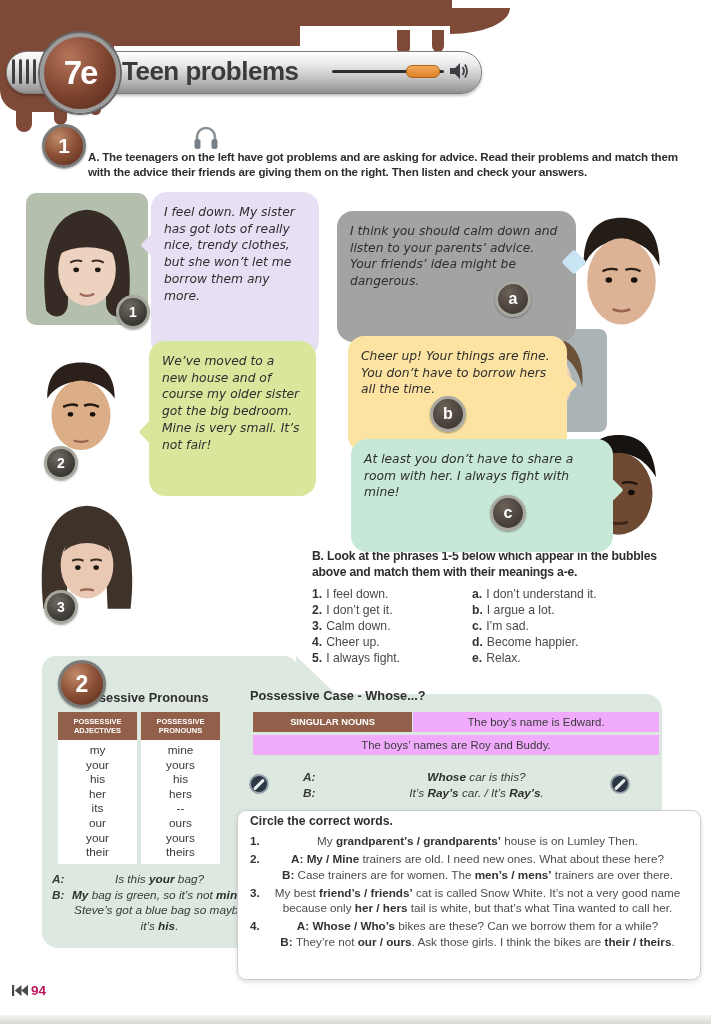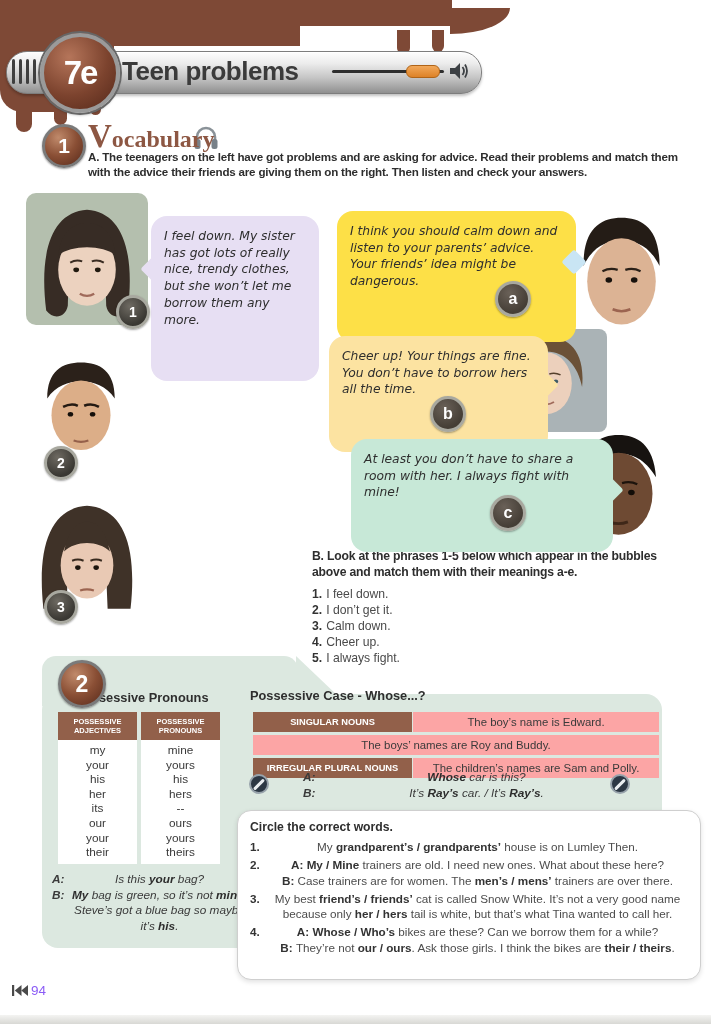--- a/index.html
+++ b/index.html
@@ -50,25 +50,25 @@
 
   .voc-instructions{left:88px;top:150px;width:606px;font-size:11.6px;font-weight:bold;
     color:#2e2e2e;line-height:1.28;letter-spacing:-.2px;}
 
   
   .bubble{border-radius:16px;padding:12px 13px;z-index:3;
     font-family:"DejaVu Sans",sans-serif;font-style:italic;font-size:12.3px;line-height:1.36;color:#2e2e2e;}
   .bubble .tail{position:absolute;width:18px;height:18px;transform:rotate(45deg);border-radius:3px;z-index:-1;}
   .tail-left{left:-7px;}
   .tail-right{right:-7px;}
-  .bubble-1{left:151px;top:192px;width:142px;height:141px;margin-top:24px;}
+  .bubble-1{left:151px;top:192px;width:142px;height:141px;}
   .bubble-2{left:149px;top:341px;width:141px;height:131px;}
   .bubble-3{left:154px;top:487px;width:155px;height:153px;}
   .bubble-a{left:337px;top:211px;width:213px;height:107px;}
-  .bubble-b{left:329px;top:336px;width:193px;height:92px;}
+  .bubble-b{left:348px;top:336px;width:193px;height:92px;}
   .bubble-c{left:351px;top:439px;width:236px;height:89px;}
 
   
   .avatar{z-index:2;}
   .avatar svg{width:100%;height:100%;}
   .av-1{left:26px;top:193px;width:122px;height:132px;background:#b4bfae;border-radius:10px;}
   .av-a{left:558px;top:196px;width:127px;height:163px;}
   .av-2{left:21px;top:352px;width:120px;height:116px;}
   .av-b{left:486px;top:329px;width:121px;height:103px;background:#aab3b6;border-radius:8px;}
   .av-3{left:21px;top:492px;width:132px;height:126px;}
@@ -116,41 +116,41 @@
   .whose-dialogue{left:303px;top:770px;width:330px;}
   .dlg-line{display:flex;}
   .dlg-label{flex:none;width:17px;font-weight:bold;}
   .dlg-body{flex:1;text-align:center;}
   .dlg-body b{color:#2d2d2d;}
 
   .case-table{left:253px;top:712px;width:406px;z-index:2;}
   .case-row{display:flex;margin-bottom:3px;}
   .case-label{width:159px;flex:none;background:#92604a;color:#fff;font-weight:bold;font-size:9.3px;
     text-align:center;height:20px;line-height:20px;margin-right:1px;}
-  .case-example{flex:1;background:#fca5a5;font-size:11.4px;color:#3a3a3a;text-align:center;height:20px;line-height:20px;}
+  .case-example{flex:1;background:#f0abfc;font-size:11.4px;color:#3a3a3a;text-align:center;height:20px;line-height:20px;}
 
   .screw{width:20px;height:20px;border-radius:50%;background:#2c3744;border:2px solid #97a2ab;z-index:2;
     position:absolute;box-sizing:border-box;}
   .screw::after{content:"";position:absolute;left:1px;top:6.5px;width:14px;height:3px;background:#e9edf0;
     border-radius:2px;transform:rotate(-45deg);}
   .screw-left{left:249px;top:774px;}
   .screw-right{left:610px;top:774px;}
 
   
   .ex-panel{left:237px;top:810px;width:464px;height:170px;background:#fff;border:1.5px solid #cfcfcf;
-    border-radius:14px;z-index:3;box-shadow:0 2px 5px rgba(0,0,0,.12);box-sizing:border-box;padding:9px 12px 8px;}
+    border-radius:9px;z-index:3;box-shadow:0 2px 5px rgba(0,0,0,.12);box-sizing:border-box;padding:3px 12px 8px;}
   .ex-title{font-size:12.2px;font-weight:bold;color:#2e2e2e;margin-bottom:5px;}
   .ex-item{display:flex;font-size:11.7px;color:#4c4c4c;line-height:15.3px;margin-bottom:3px;}
   .ex-num{flex:none;width:17px;font-weight:bold;color:#333;}
   .ex-lines{flex:1;}
   .ex-lines b{color:#333;}
 
   
   .page-footer{left:12px;top:983px;display:flex;align-items:center;gap:3px;z-index:2;}
-  .page-num{font-size:13.5px;font-weight:normal;color:#8b5cf6;}
+  .page-num{font-size:13.5px;font-weight:bold;color:#be185d;}
   .page-edge{left:0;top:1015px;width:711px;height:9px;background:linear-gradient(180deg,#f4f4f2,#d8d8d4);}
 </style>
 </head>
 <body>
 
 <div class="page">
 
   <div class="abs choc band-left"></div>
   <div class="abs choc band-mid"></div>
   <div class="abs choc band-taper"></div>
@@ -174,21 +174,20 @@
   <div class="abs slider-handle"></div>
   <svg class="abs speaker" width="22" height="22" viewBox="0 0 22 22">
     <polygon points="2,8 7,8 12,3 12,19 7,14 2,14" fill="#3c4044"></polygon>
     <path d="M14.5,7 Q17.5,11 14.5,15" stroke="#3c4044" stroke-width="1.8" fill="none"></path>
     <path d="M17,4.5 Q21,11 17,17.5" stroke="#3c4044" stroke-width="1.8" fill="none"></path>
   </svg>
 
   <div class="abs sec-badge voc-badge">
     <span>1</span>
   </div>
-  <div class="abs fancy-title voc-title">Vocabulary</div>
   <svg class="abs" style="left:192px;top:124px;" width="28" height="28" viewBox="0 0 28 28">
     <path d="M5,18 L5,13 A9,9 0 0 1 23,13 L23,18" stroke="#8a9298" stroke-width="2.6" fill="none"></path>
     <rect x="2.5" y="15" width="6" height="10" rx="2.5" fill="#778088"></rect>
     <rect x="19.5" y="15" width="6" height="10" rx="2.5" fill="#778088"></rect>
   </svg>
   <div class="abs voc-instructions">A. The teenagers on the left have got problems and are asking for advice. Read their problems and match them with the advice their friends are giving them on the right. Then listen and check your answers.</div>
 
   <div class="abs avatar av-1">
     <svg viewBox="0 0 100 110">
       <path d="M16,98 C10,50 20,16 50,14 C80,16 90,50 84,98 C78,106 68,104 66,94 L65,56 C56,49 44,49 35,56 L34,94 C32,104 22,106 16,98 Z" fill="#372c25"></path>
@@ -255,23 +254,27 @@
       <ellipse cx="40" cy="55" rx="2.8" ry="2.3" fill="#120d08"></ellipse>
       <ellipse cx="61" cy="55" rx="2.8" ry="2.3" fill="#120d08"></ellipse>
       <path d="M42,80 q8,3 16,0" stroke="#3e2718" stroke-width="2.4" fill="none"></path>
     </svg>
   </div>
 
   <div class="abs bubble bubble-1" style="background-color: rgb(231, 223, 243);">
     <span class="tail tail-left" style="top: 44px; background-color: rgb(231, 223, 243);"></span>
     <span>I feel down. My sister has got lots of really nice, trendy clothes, but she won’t let me borrow them any more.</span>
   </div>
-  <div class="abs bubble bubble-a" style="background-color: #fde047;">
+  <div class="abs bubble bubble-a" style="background-color: #a3a3a3;">
     <span class="tail tail-right" style="top: 42px; background-color: rgb(201, 229, 244);"></span>
     <span>I think you should calm down and listen to your parents’ advice. Your friends’ idea might be dangerous.</span>
+  </div>
+  <div class="abs bubble bubble-2" style="background-color: rgb(217, 231, 156);">
+    <span class="tail tail-left" style="top: 82px; background-color: rgb(217, 231, 156);"></span>
+    <span>We’ve moved to a new house and of course my older sister got the big bedroom. Mine is very small. It’s not fair!</span>
   </div>
   <div class="abs bubble bubble-b" style="background-color: rgb(252, 227, 161);">
     <span class="tail tail-right" style="top: 40px; background-color: rgb(252, 227, 161);"></span>
     <span>Cheer up! Your things are fine. You don’t have to borrow hers all the time.</span>
   </div>
   <div class="abs bubble bubble-c" style="background-color: rgb(199, 232, 215);">
     <span class="tail tail-right" style="top: 42px; background-color: rgb(199, 232, 215);"></span>
     <span>At least you don’t have to share a room with her. I always fight with mine!</span>
   </div>
 
@@ -282,20 +285,27 @@
   <div class="abs dot-badge db-b">b</div>
   <div class="abs dot-badge db-c">c</div>
 
   <div class="abs partb-head">B. Look at the phrases 1-5 below which appear in the bubbles above and match them with their meanings a-e.</div>
   <div class="abs pb-col pb-col-1">
     <div class="pb-item"><b class="pb-num">1.</b><span>I feel down.</span></div>
     <div class="pb-item"><b class="pb-num">2.</b><span>I don’t get it.</span></div>
     <div class="pb-item"><b class="pb-num">3.</b><span>Calm down.</span></div>
     <div class="pb-item"><b class="pb-num">4.</b><span>Cheer up.</span></div>
     <div class="pb-item"><b class="pb-num">5.</b><span>I always fight.</span></div>
+  </div>
+  <div class="abs pb-col pb-col-2">
+    <div class="pb-item"><b class="pb-num">a.</b><span>I don’t understand it.</span></div>
+    <div class="pb-item"><b class="pb-num">b.</b><span>I argue a lot.</span></div>
+    <div class="pb-item"><b class="pb-num">c.</b><span>I’m sad.</span></div>
+    <div class="pb-item"><b class="pb-num">d.</b><span>Become happier.</span></div>
+    <div class="pb-item"><b class="pb-num">e.</b><span>Relax.</span></div>
   </div>
 
   <div class="abs panel gram-tab"></div>
   <div class="abs panel gram-slope"></div>
   <div class="abs panel gram-main"></div>
 
   <div class="abs sec-badge gram-badge">
     <span>2</span>
   </div>
   <div class="abs gram-sub">Possessive Pronouns</div>
@@ -342,24 +352,20 @@
 
   <div class="abs case-sub">Possessive Case - Whose...?</div>
   <div class="abs case-table">
     <div class="case-row">
       <div class="case-label">SINGULAR NOUNS</div>
       <div class="case-example">The boy’s name is Edward.</div>
     </div>
     <div class="case-row">
       <div class="case-example">The boys’ names are Roy and Buddy.</div>
     </div>
-    <div class="case-row">
-      <div class="case-label">IRREGULAR PLURAL NOUNS</div>
-      <div class="case-example">The children’s names are Sam and Polly.</div>
-    </div>
   </div>
 
   <div class="screw screw-left"></div>
   <div class="screw screw-right"></div>
   <div class="abs dialogue whose-dialogue">
       <div class="dlg-line">
         <b class="dlg-label">A:</b>
         <span class="dlg-body"><b>Whose</b><span> car is this?</span></span>
       </div>
       <div class="dlg-line">

